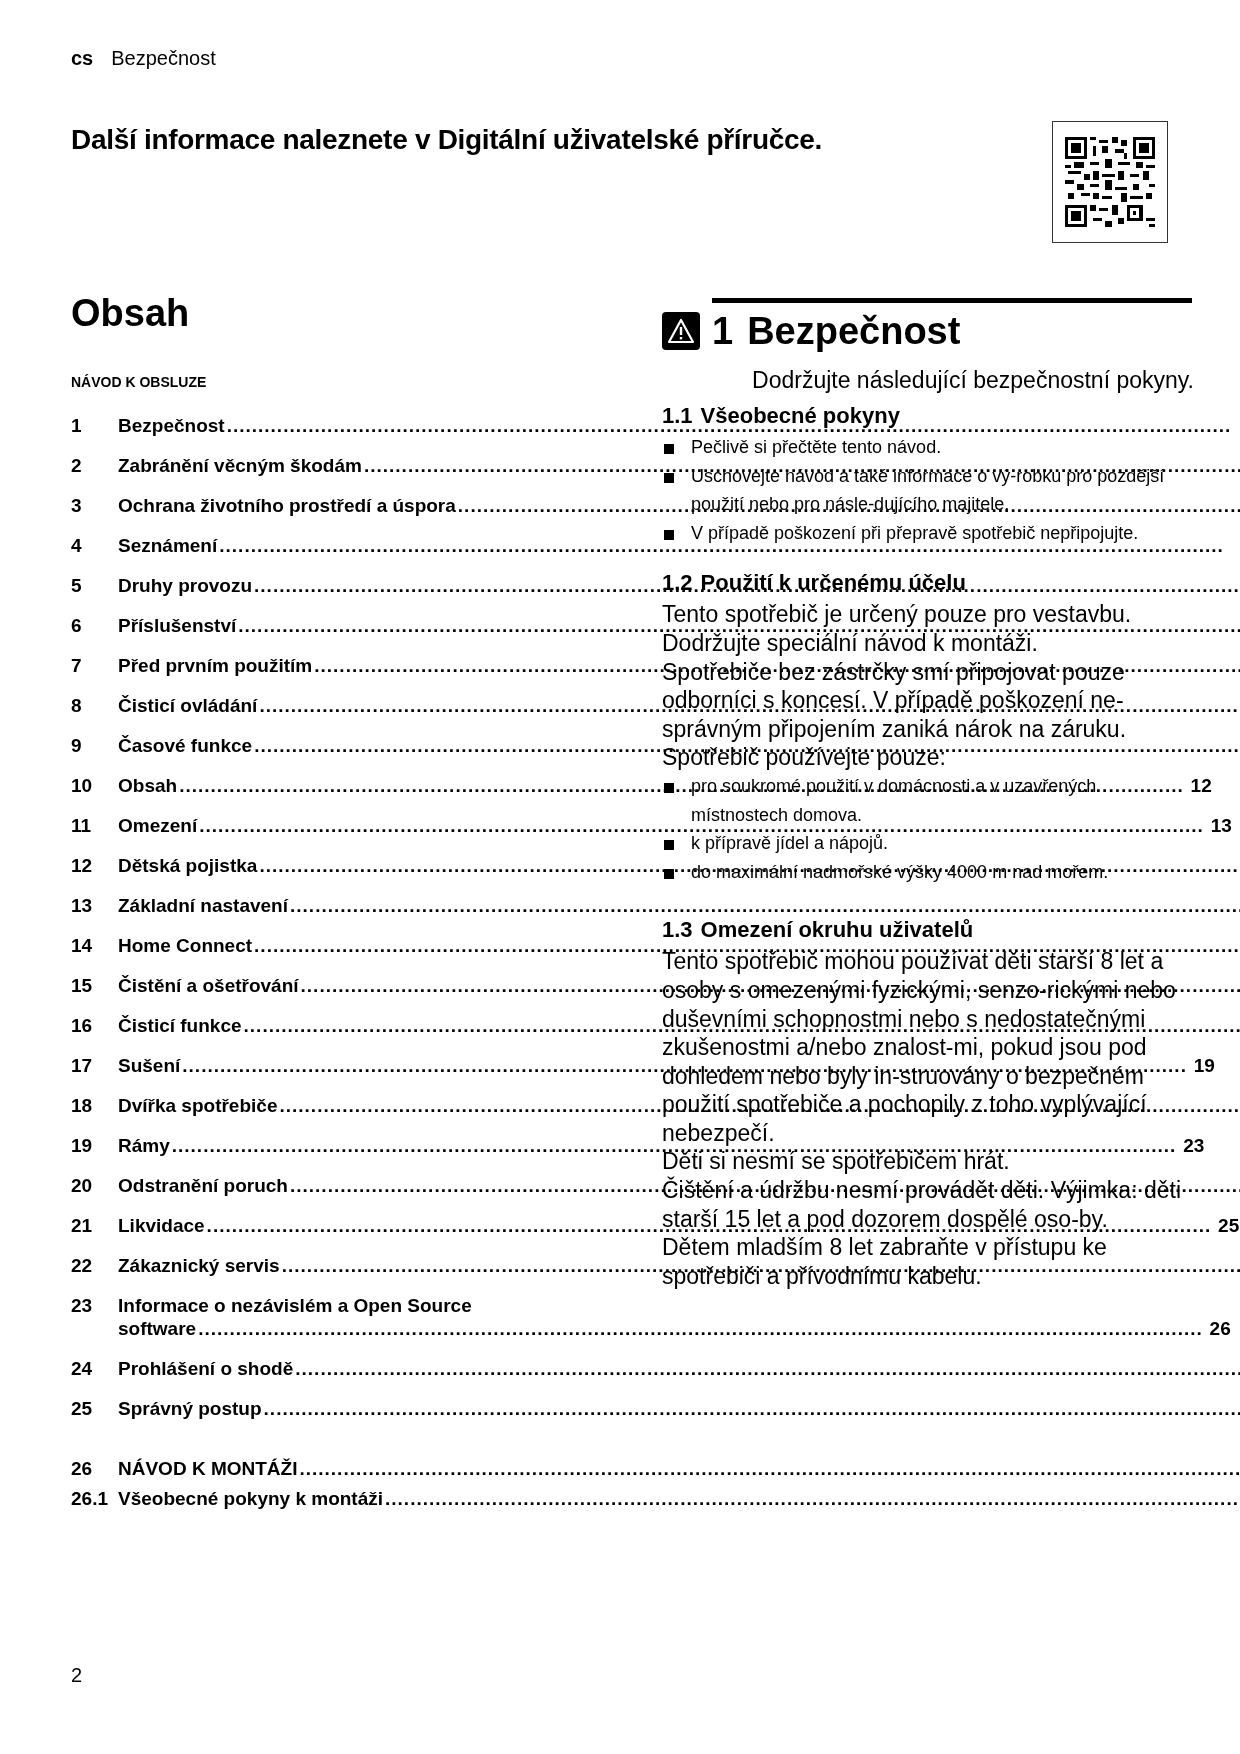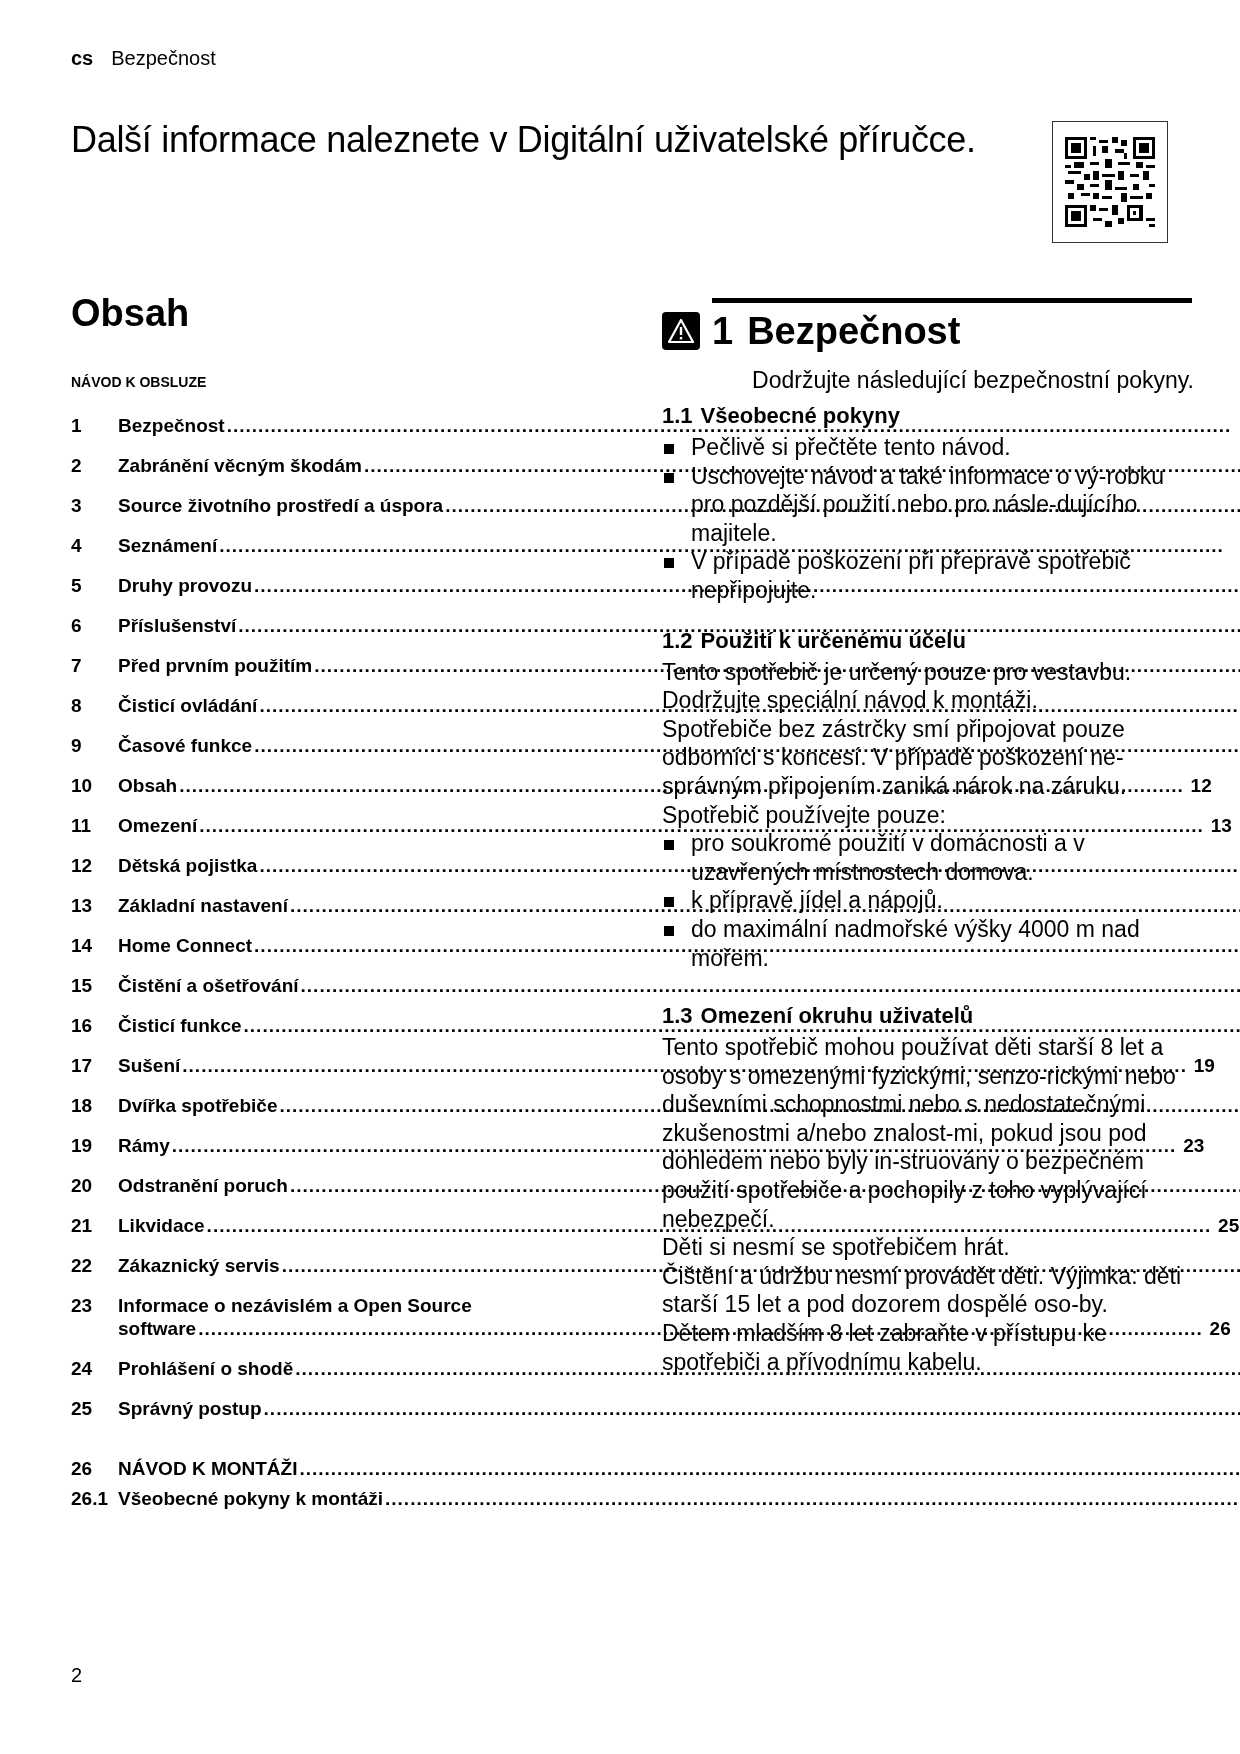--- a/index.html
+++ b/index.html
@@ -5,21 +5,21 @@
     html, body { margin: 0; padding: 0; background: #ffffff; }
     body {
       width: 1240px; height: 1754px; position: relative; overflow: hidden;
       font-family: "Liberation Sans", sans-serif; color: #000;
     }
     .running-header {
       position: absolute; left: 71px; top: 46px; font-size: 20px; line-height: 24px;
     }
     .running-header .lang { font-weight: bold; margin-right: 18px; }
     .promo-title {
-      position: absolute; left: 71px; top: 120px; font-size: 36px; font-weight: normal;
+      position: absolute; left: 71px; top: 120px; font-size: 28px; font-weight: bold;
       line-height: 40px; letter-spacing: -0.3px;
     }
     .qr-frame {
       position: absolute; left: 1052px; top: 121px; width: 116px; height: 122px;
       border: 1px solid #333; box-sizing: border-box; display: flex; align-items: center; justify-content: center;
     }
     .qr-frame svg { width: 90px; height: 90px; }
 
     
     .toc { position: absolute; left: 71px; top: 290px; width: 532px; }
@@ -55,21 +55,21 @@
       width: 38px; height: 38px; background: #000; border-radius: 4px; display: flex;
       align-items: center; justify-content: center; margin-right: 12px;
     }
     .chapter-title { font-size: 38px; font-weight: bold; line-height: 46px; margin: 0; }
     .chapter-title .num { margin-right: 14px; }
     .lead { font-size: 23px; line-height: 28px; margin-top: 12px; text-align: right; }
     .section-heading { font-size: 22px; font-weight: bold; line-height: 28px; margin-top: 8px; margin-bottom: 3px; }
     .section-heading .num { margin-right: 8px; }
     .para { font-size: 23px; line-height: 28.6px; margin: 0; }
     .bullets { list-style: none; margin: 0; padding: 0; }
-    .bullets li { position: relative; padding-left: 29px; font-size: 23px; line-height: 28.6px; }
+    .bullets li { position: relative; padding-left: 29px; font-size: 18px; line-height: 28.6px; }
     .bullets li .bullet {
       position: absolute; left: 2px; top: 11px; width: 10px; height: 10px; background: #000;
     }
     .gap-sm { height: 14px; }
     .gap-md { height: 22px; }
 
     .page-number { position: absolute; left: 71px; top: 1663px; font-size: 20px; line-height: 24px; }
   </style>
 </head>
 <body>
@@ -164,21 +164,21 @@
           <div class="line">
             <span class="label">Zabránění věcným škodám</span>
             <span class="leader"></span>
           </div>
         </div>
       </li>
       <li class="toc-entry">
         <span class="num">3</span>
         <div class="body">
           <div class="line">
-            <span class="label">Source životního prostředí a úspora</span>
+            <span class="label">Ochrana životního prostředí a úspora</span>
             <span class="leader"></span>
           </div>
         </div>
       </li>
       <li class="toc-entry">
         <span class="num">4</span>
         <div class="body">
           <div class="line">
             <span class="label">Seznámení</span>
             <span class="leader"></span>

